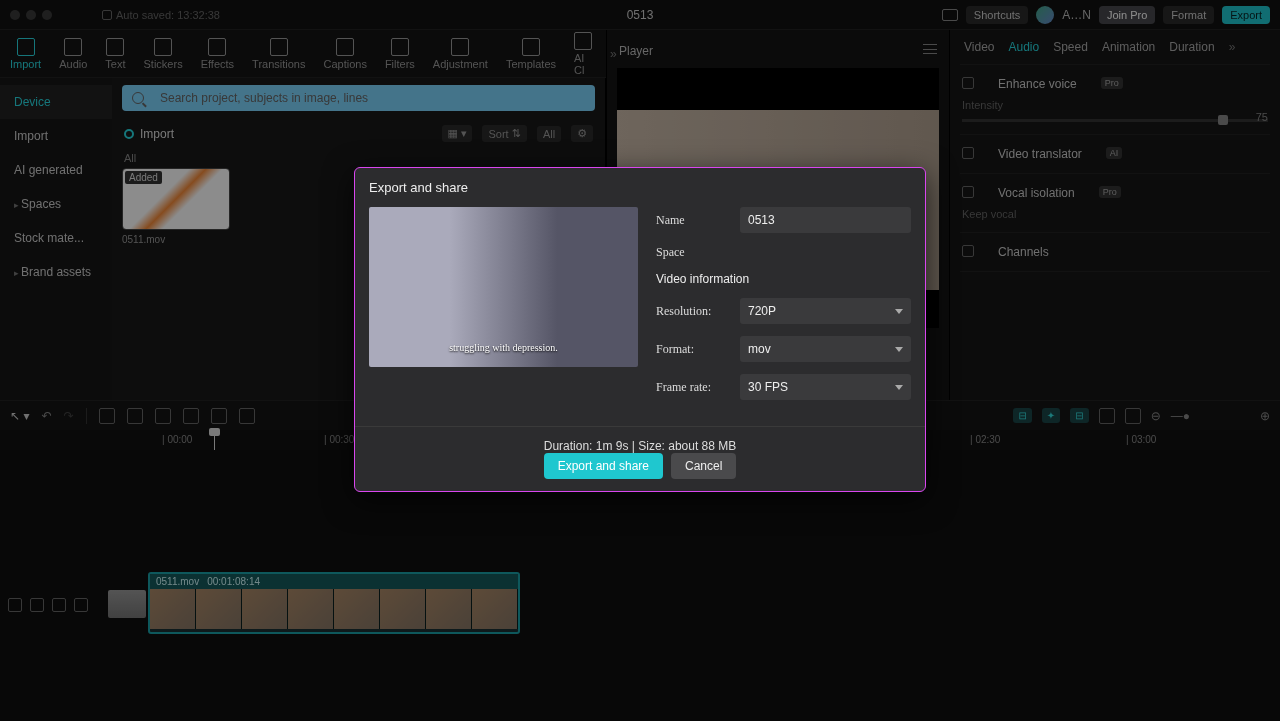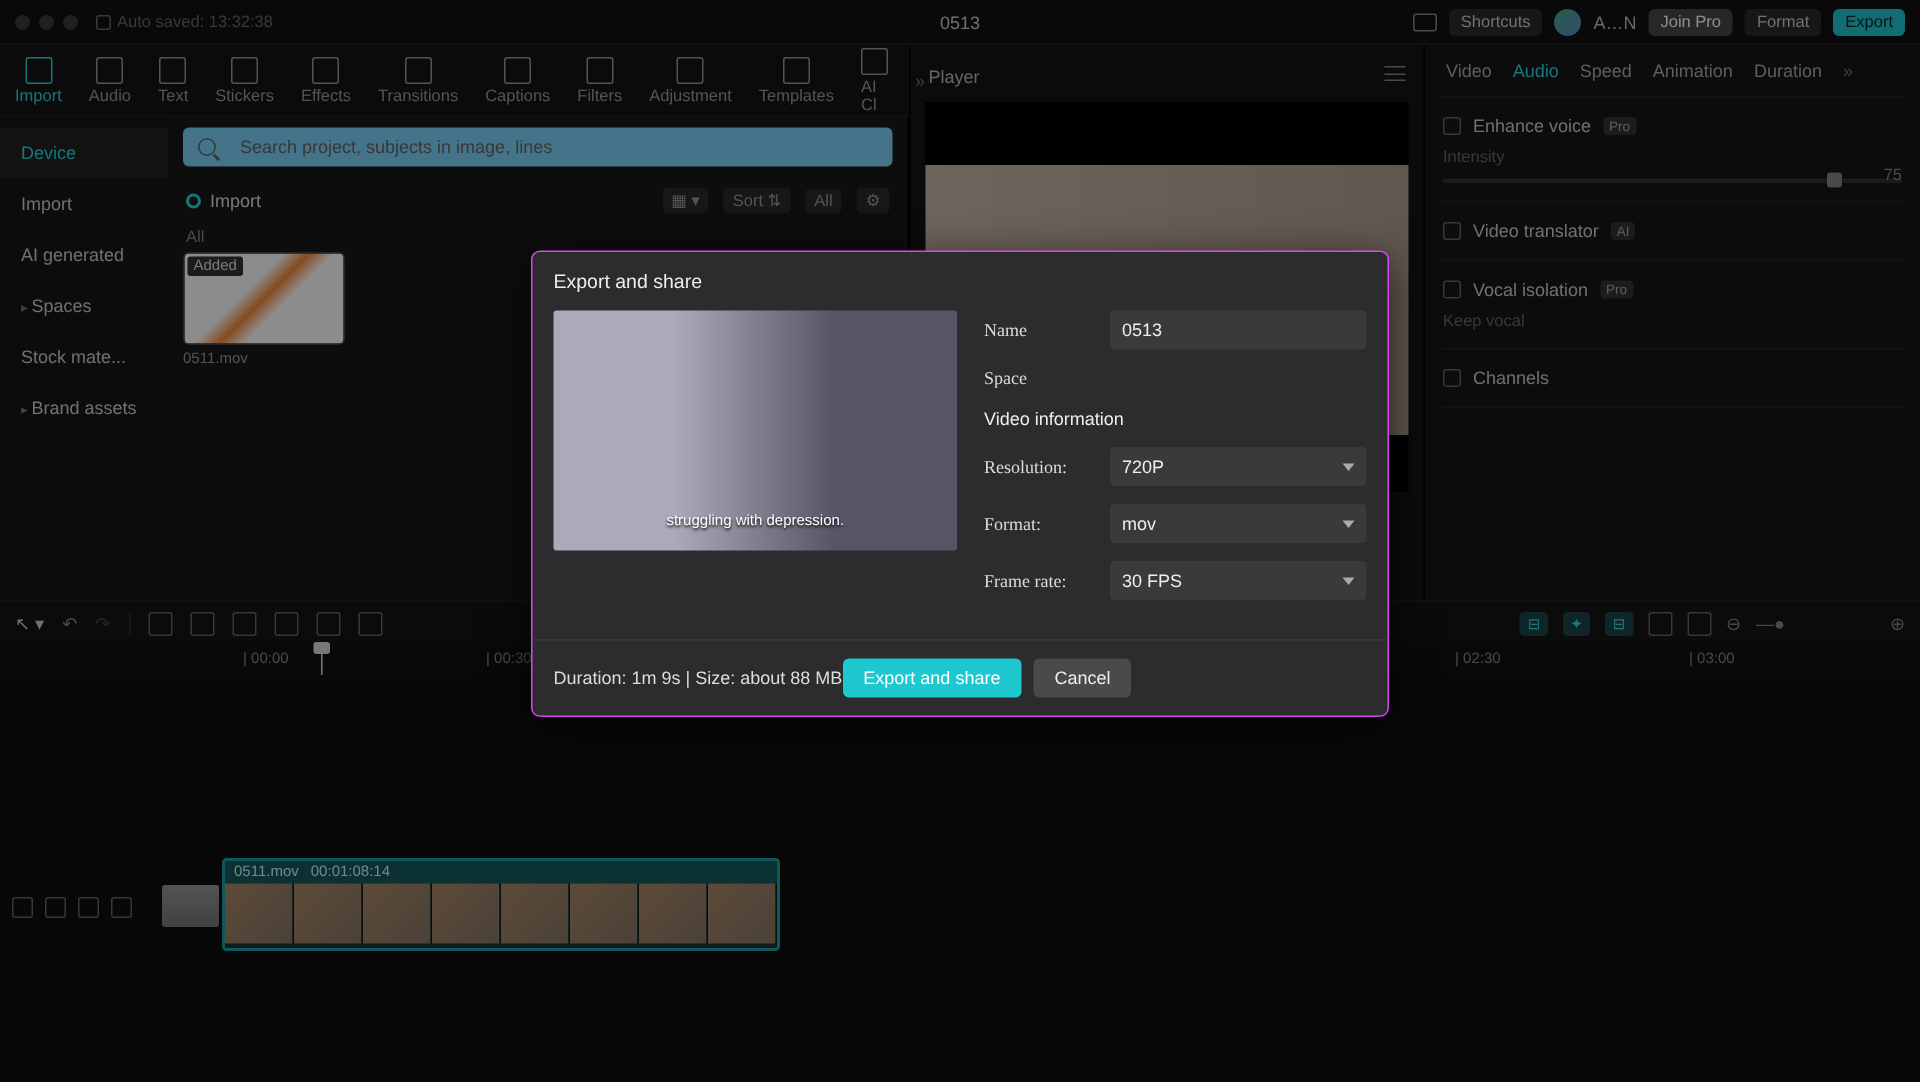--- a/index.html
+++ b/index.html
@@ -1,19 +1,19 @@
 <!DOCTYPE html>
 <html><head>
 <meta charset="utf-8">
 <style>
 * { margin: 0; padding: 0; box-sizing: border-box; font-family: -apple-system, BlinkMacSystemFont, "Segoe UI", sans-serif; }
 body { background: #0d0d0d; color: #bbb; width: 1280px; height: 721px; overflow: hidden; font-size: 12px; position: relative; }
 
 
-.topbar { height: 30px; display: flex; align-items: center; padding: 0 10px; background: #121212; border-bottom: 1px solid #222; }
+.topbar { height: 30px; display: flex; align-items: center; padding: 0 10px; background: #121212; border-bottom: 1px solid #222; gap: 38px; }
 .window-dots { display: flex; gap: 6px; margin-right: 12px; }
 .dot { width: 10px; height: 10px; border-radius: 50%; background: #3a3a3a; }
 .autosave { color: #666; font-size: 11px; display: flex; align-items: center; gap: 4px; }
 .lock-icon { width: 10px; height: 10px; border: 1px solid #666; border-radius: 2px; }
 .title-center { position: absolute; left: 50%; transform: translateX(-50%); font-size: 12px; color: #ccc; }
 .top-right { margin-left: auto; display: flex; align-items: center; gap: 8px; }
 .btn-small { background: #2a2a2a; padding: 3px 8px; border-radius: 4px; font-size: 11px; display: flex; align-items: center; gap: 4px; color: #ccc; cursor: pointer; }
 .btn-joinpro { background: #48484d; color: #fff; }
 .btn-export-top { background: #1fc7cf; color: #0a2628; }
 .avatar-sm { width: 18px; height: 18px; border-radius: 50%; background: linear-gradient(135deg,#4a8,#68c); }
@@ -53,21 +53,21 @@
 .menu-icon::after{content:'';position:absolute;top:4px;left:0;width:100%;height:1px;background:#888;}
 .player-video { width:100%; height: 260px; background:#000; position:relative; margin-top:4px;}
 .video-still { position:absolute; top:42px; left:0; right:0; height:180px; background: linear-gradient(to right,#c8b8a8,#b0a090); }
 
 
 .right-panel { width: 330px; background: #161616; padding: 0 10px; }
 .adj-tabs { display:flex; gap: 14px; padding: 10px 4px; color:#aaa; font-size:12px; border-bottom:1px solid #222;}
 .adj-tab { cursor:pointer; }
 .adj-tab.active { color:#28d8e0; }
 .adj-section { padding: 12px 2px; border-bottom: 1px solid #222; }
-.adj-row { display:flex; align-items:center; gap:8px; color:#ccc; font-size:12px;}
+.adj-row { display:flex; align-items:flex-start; gap:24px; color:#ccc; font-size:12px;}
 .toggle-box { width:12px; height:12px; border:1px solid #666; border-radius:2px; }
 .pro-badge { background:#333; color:#aaa; font-size:9px; padding:1px 4px; border-radius:3px; }
 .dim { color:#666; font-size:11px; margin-top:8px; }
 .slider-track { height:3px; background:#333; margin-top:8px; position:relative;}
 .slider-knob { position:absolute; right:40px; top:-4px; width:10px; height:10px; background:#888; border-radius:2px;}
 .slider-val { position:absolute; right:0; top:-8px; color:#888; font-size:11px;}
 
 
 .timeline-toolbar { height: 30px; background:#141414; border-top:1px solid #222; display:flex; align-items:center; padding:0 10px; gap:12px; color:#888;}
 .tl-btn { width:16px; height:16px; border:1px solid #666; border-radius:2px; cursor:pointer; }
@@ -87,29 +87,29 @@
 .clip { position:absolute; left:148px; top:122px; width:372px; height:62px; border:2px solid #1aa0a8; background:#1a3033; border-radius:3px; overflow:hidden;}
 .clip-header { background:#14595b; color:#d0f8fa; font-size:10px; padding:2px 6px; display:flex; gap:8px;}
 .clip-frames { display:flex; height:40px;}
 .frame { flex:1; background:linear-gradient(135deg,#a86,#876); border-right:1px solid #0a2020;}
 
 
 .modal { position:absolute; left:354px; top:167px; width:572px; background:#2c2c2e; border:1px solid #d946ef; border-radius:6px; box-shadow:0 8px 30px rgba(0,0,0,0.7); z-index:100; }
 .modal-title { padding:12px 14px; color:#eee; font-size:13px;}
 .modal-body { display:flex; padding: 0 14px 14px; gap:18px;}
 .modal-preview { width:284px; height:160px; background:linear-gradient(to right,#aab 30%,#556 70%); position:relative; border-radius:2px;}
-.subtitle { position:absolute; bottom:14px; left:0; right:0; text-align:center; color:#fff; font-size:10px; text-shadow:0 1px 2px #000;}
+.subtitle { position:absolute; bottom:14px; left:0; right:0; text-align:center; color:#fff; font-size:10px; text-shadow:0 1px 2px #000;font-family:Liberation Serif, serif;}
 .modal-form { flex:1; }
 .form-row { display:flex; align-items:center; margin-bottom:12px; gap:10px;}
 .form-label { width:74px; color:#ddd; font-size:12px;font-family:Liberation Serif, serif;}
 .form-input { flex:1; background:#3a3a3c; border:none; color:#eee; padding:6px 8px; border-radius:3px; font-size:12px;}
 .form-select { flex:1; background:#3a3a3c; color:#eee; padding:6px 8px; border-radius:3px; font-size:12px; display:flex; justify-content:space-between; align-items:center; cursor:pointer;}
 .chev { width:0; height:0; border-left:4px solid transparent; border-right:4px solid transparent; border-top:5px solid #aaa;}
 .section-header { color:#eee; font-size:12px; margin: 8px 0 12px; font-weight:500;}
-.modal-footer { display:flex; align-items:center; padding: 12px 14px; border-top:1px solid #3a3a3a;}
+.modal-footer { display:flex; justify-content:space-between; align-items:center; padding: 12px 14px; border-top:1px solid #3a3a3a;flex-direction:column;}
 .footer-info { color:#ddd; font-size:12px;}
 .footer-btns { display:flex; gap:8px;}
 .btn-cancel { background:#4a4a4c; color:#eee; padding:6px 14px; border-radius:4px; font-size:12px; cursor:pointer;}
 .btn-primary { background:#1fc7cf; color:#fff; padding:6px 14px; border-radius:4px; font-size:12px; cursor:pointer;}
 
 .dim-overlay { position:absolute; inset:0; background:rgba(0,0,0,0.45); z-index:50;}
 </style>
 </head>
 <body>
 

